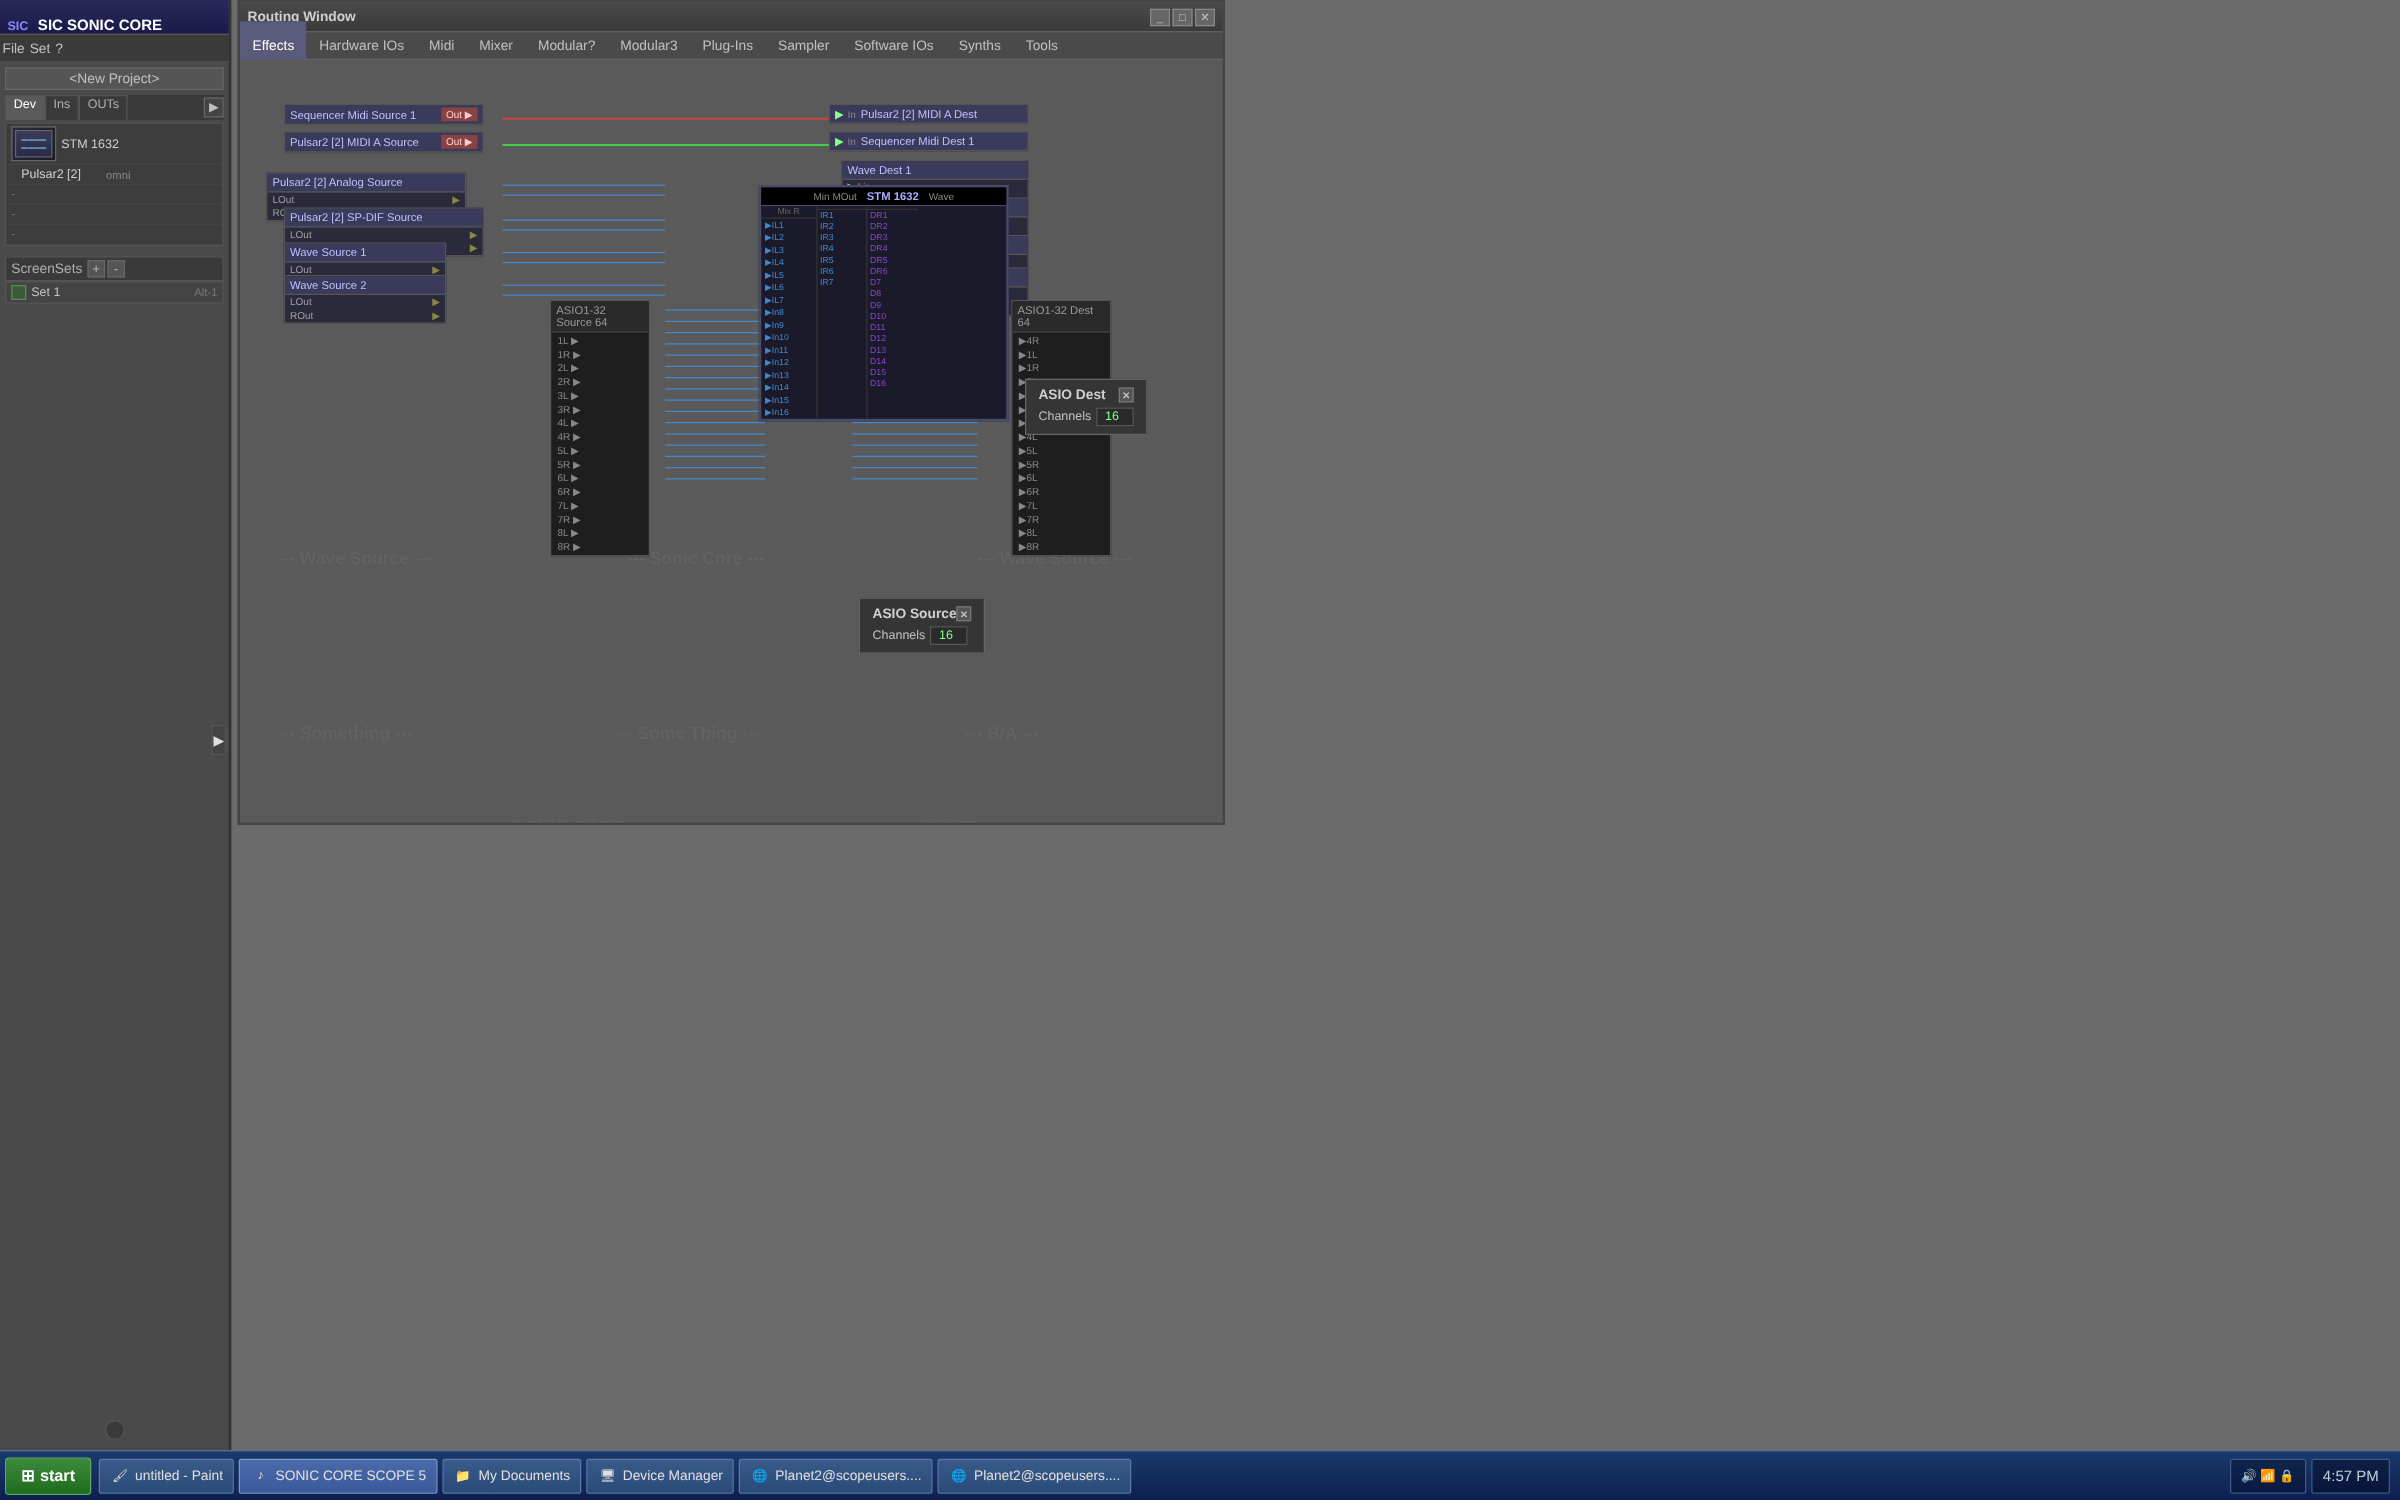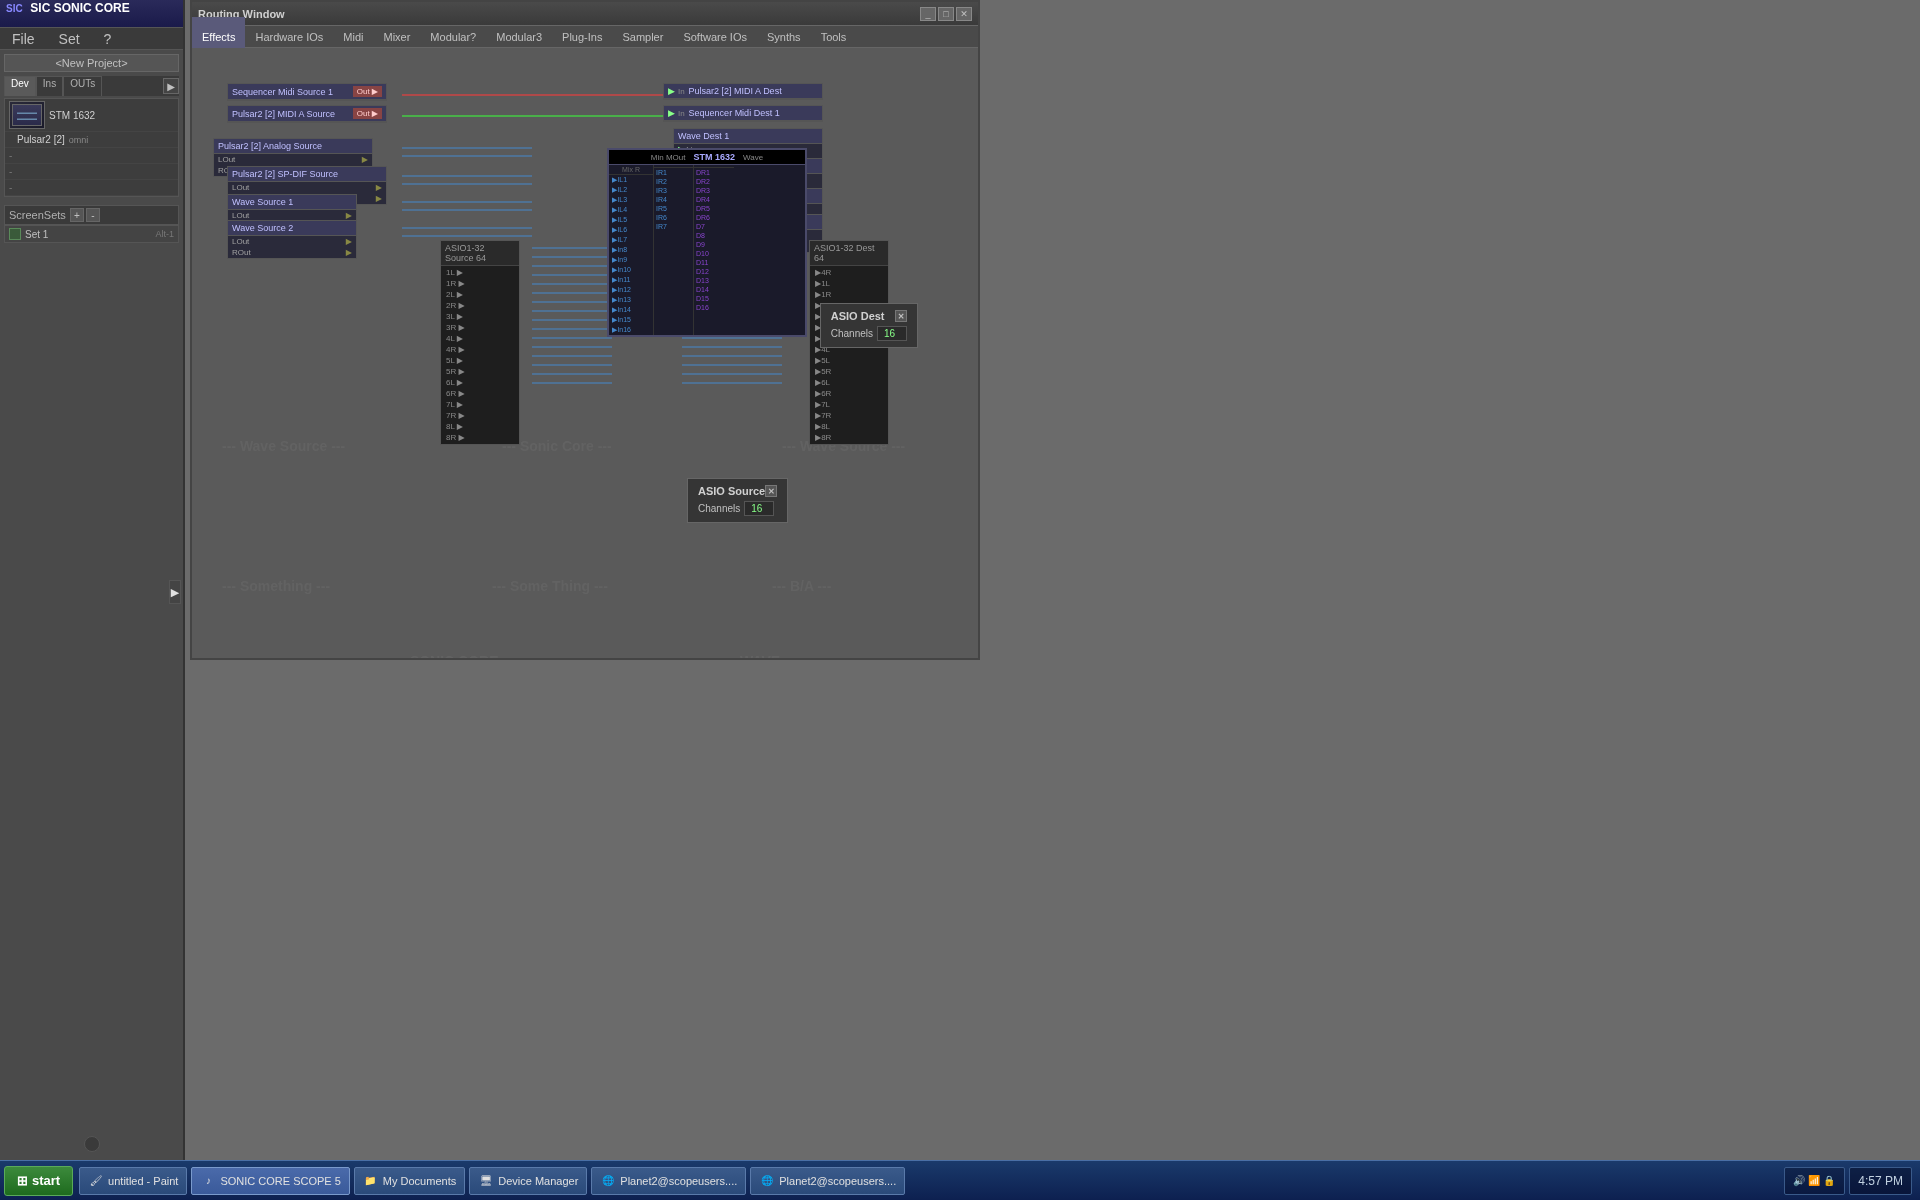--- a/index.html
+++ b/index.html
@@ -103,41 +103,41 @@
       left: 0;
       width: 185px;
       height: 1160px;
       background: #4a4a4a;
       border-right: 2px solid #333;
     }
     #sc-titlebar {
       height: 28px;
       background: linear-gradient(to bottom, #2a2a5a 0%, #1a1a4a 100%);
       display: flex;
-      align-items: flex-start;
+      align-items: flex-end;
       padding: 0 6px;
       border-bottom: 1px solid #555;
     }
     #sc-logo {
       color: #aaaaff;
       font-weight: bold;
       font-size: 13px;
     }
     #sc-menu {
       display: flex;
       background: #3a3a3a;
       border-bottom: 1px solid #555;
       height: 22px;
       align-items: center;
     }
     .sc-menu-item {
-      padding: 2px 12px;
+      padding: 2px 2px;
       cursor: pointer;
       color: #c0c0c0;
-      font-size: 14px;
+      font-size: 11px;
     }
 
     #project-bar {
       background: #555;
       border: 1px solid #666;
       margin: 4px;
       padding: 2px 4px;
       text-align: center;
       font-size: 11px;
       color: #c0c0c0;
@@ -450,21 +450,21 @@
       </div>
       <div class="device-info">
         <div class="device-name">STM 1632</div>
       </div>
     </div>
     <div class="device-row">
       <div style="width:8px;"></div>
       <div class="device-info">
         <div class="device-name">Pulsar2 [2]</div>
       </div>
-      <div style="margin-left:4px;font-size:9px;color:#888;">omni</div>
+      <div style="margin-left:20px;font-size:9px;color:#888;">omni</div>
     </div>
     <div class="separator-row">-</div>
     <div class="separator-row">-</div>
     <div class="separator-row">-</div>
   </div>
 
   <div id="screensets-section" style="margin-top:8px;">
     <div class="section-header">
       <span>ScreenSets</span>
       <button style="background:#555;border:1px solid #666;color:#c0c0c0;cursor:pointer;font-size:10px;margin-left:4px;width:14px;height:14px;">+</button>

